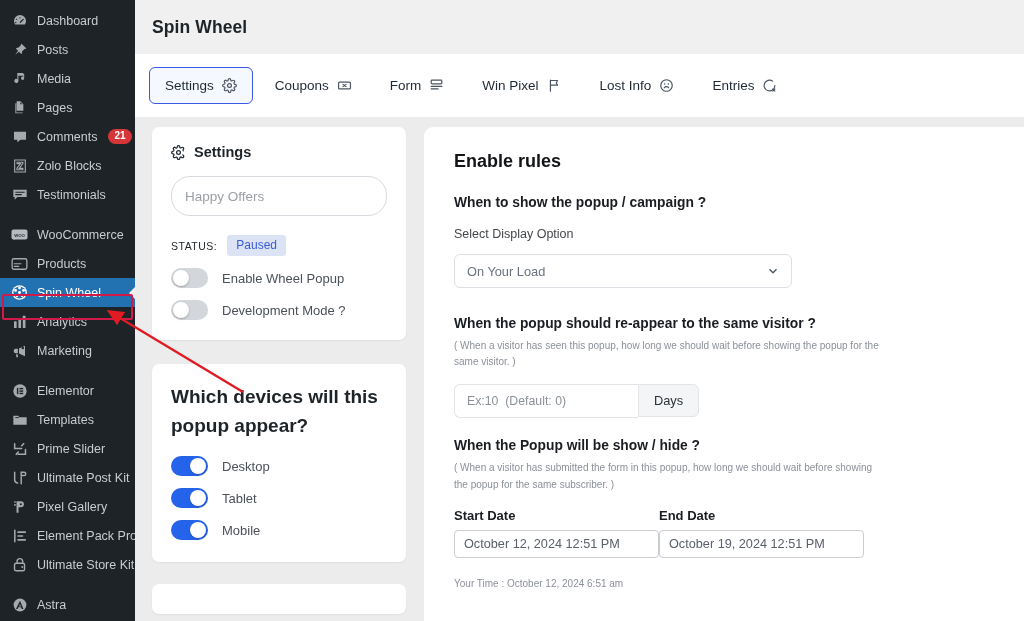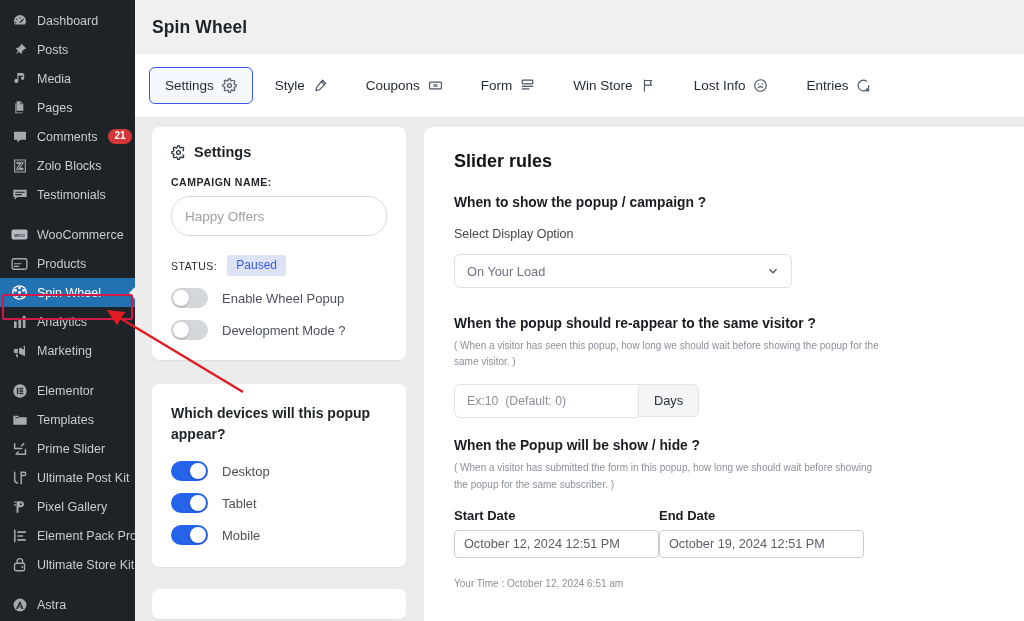--- a/index.html
+++ b/index.html
@@ -163,21 +163,21 @@
   .toggle .knob {
     position: absolute; top: 2px; left: 2px;
     width: 16px; height: 16px; border-radius: 50%;
     background: #fff;
     box-shadow: 0 1px 2px rgba(0,0,0,.25);
   }
   .toggle.on { background: #2563eb; }
   .toggle.on .knob { left: 19px; }
   .toggle-label { font-size: 13px; color: #4b5159; }
 
-  .devices-q { font-size: 14px; font-weight: 700; color: #1d2327; line-height: 1.5; margin-bottom: 16px; }
+  .devices-q { font-size: 19px; font-weight: 700; color: #1d2327; line-height: 1.5; margin-bottom: 16px; }
 
   .col-right {
     flex: 1;
     background: #fff;
     border-top-left-radius: 9px;
     padding: 24px 30px 0 30px;
     overflow: hidden;
   }
   .h-display { font-size: 18px; font-weight: 700; color: #121417; margin-bottom: 23px; }
   .q-head { font-size: 13.8px; font-weight: 700; color: #1a1d21; }
@@ -457,48 +457,39 @@
         <div class="tab active">
           <span>Settings</span>
           <span class="ticon">
             <svg width="15" height="15" viewBox="0 0 24 24" fill="none" stroke="currentColor" stroke-width="1.9" stroke-linecap="round" stroke-linejoin="round">
               <circle cx="12" cy="12" r="3.1"></circle>
               <path d="M19.4 15a1.65 1.65 0 0 0 .33 1.82l.06.06a2 2 0 1 1-2.83 2.83l-.06-.06a1.65 1.65 0 0 0-1.82-.33 1.65 1.65 0 0 0-1 1.51V21a2 2 0 1 1-4 0v-.09A1.65 1.65 0 0 0 9 19.4a1.65 1.65 0 0 0-1.82.33l-.06.06a2 2 0 1 1-2.83-2.83l.06-.06A1.65 1.65 0 0 0 4.6 15a1.65 1.65 0 0 0-1.51-1H3a2 2 0 1 1 0-4h.09A1.65 1.65 0 0 0 4.6 9a1.65 1.65 0 0 0-.33-1.82l-.06-.06a2 2 0 1 1 2.83-2.83l.06.06A1.65 1.65 0 0 0 9 4.6h.09A1.65 1.65 0 0 0 10 3.09V3a2 2 0 1 1 4 0v.09a1.65 1.65 0 0 0 1 1.51 1.65 1.65 0 0 0 1.82-.33l.06-.06a2 2 0 1 1 2.83 2.83l-.06.06A1.65 1.65 0 0 0 19.4 9v.09a1.65 1.65 0 0 0 1.51 1H21a2 2 0 1 1 0 4h-.09a1.65 1.65 0 0 0-1.51 1z"></path>
             </svg>
           </span>
         </div>
         <div class="tab">
-          <span>Style</span>
-          <span class="ticon">
-            <svg width="15" height="15" viewBox="0 0 24 24" fill="none" stroke="currentColor" stroke-width="1.9" stroke-linecap="round" stroke-linejoin="round">
-              <path d="M15.3 3.6 20.4 8.7 11 18.1a4 4 0 0 1-2 1.1l-4.4 1 1-4.4a4 4 0 0 1 1.1-2z"></path>
-              <path d="M13.2 5.7 18.3 10.8"></path>
-            </svg>
-          </span>
-        </div>
-        <div class="tab">
           <span>Coupons</span>
           <span class="ticon">
             <svg width="15" height="15" viewBox="0 0 24 24" fill="none" stroke="currentColor" stroke-width="1.9" stroke-linecap="round" stroke-linejoin="round">
               <rect x="2.5" y="6.5" width="19" height="11" rx="1.6"></rect>
               <path d="M9.6 10.4l4.8 3.2M14.4 10.4l-4.8 3.2"></path>
             </svg>
           </span>
         </div>
         <div class="tab">
           <span>Form</span>
           <span class="ticon">
             <svg width="15" height="15" viewBox="0 0 24 24" fill="none" stroke="currentColor" stroke-width="1.9" stroke-linecap="round" stroke-linejoin="round">
               <rect x="3.5" y="3.5" width="17" height="6" rx="1.4"></rect>
               <path d="M3.5 13.5h17M3.5 17.5h11"></path>
             </svg>
           </span>
         </div>
         <div class="tab">
-          <span>Win Store</span>
+          <span>Win Pixel</span>
           <span class="ticon">
             <svg width="15" height="15" viewBox="0 0 24 24" fill="none" stroke="currentColor" stroke-width="1.9" stroke-linecap="round" stroke-linejoin="round">
               <path d="M5.5 21V3.5M5.5 4h11.4l-2.1 3.7 2.1 3.8H5.5"></path>
             </svg>
           </span>
         </div>
         <div class="tab">
           <span>Lost Info</span>
           <span class="ticon">
             <svg width="15" height="15" viewBox="0 0 24 24" fill="none" stroke="currentColor" stroke-width="1.9" stroke-linecap="round" stroke-linejoin="round">
@@ -527,21 +518,20 @@
           <div class="card-head">
             <span class="chi">
               <svg width="15" height="15" viewBox="0 0 24 24" fill="none" stroke="currentColor" stroke-width="2">
                   <circle cx="12" cy="12" r="3"></circle>
                   <path d="M19.4 15a1.65 1.65 0 0 0 .33 1.82l.06.06a2 2 0 1 1-2.83 2.83l-.06-.06a1.65 1.65 0 0 0-1.82-.33 1.65 1.65 0 0 0-1 1.51V21a2 2 0 1 1-4 0v-.09A1.65 1.65 0 0 0 9 19.4a1.65 1.65 0 0 0-1.82.33l-.06.06a2 2 0 1 1-2.83-2.83l.06-.06A1.65 1.65 0 0 0 4.6 15a1.65 1.65 0 0 0-1.51-1H3a2 2 0 1 1 0-4h.09A1.65 1.65 0 0 0 4.6 9a1.65 1.65 0 0 0-.33-1.82l-.06-.06a2 2 0 1 1 2.83-2.83l.06.06A1.65 1.65 0 0 0 9 4.6a1.65 1.65 0 0 0 1-1.51V3a2 2 0 1 1 4 0v.09a1.65 1.65 0 0 0 1 1.51 1.65 1.65 0 0 0 1.82-.33l.06-.06a2 2 0 1 1 2.83 2.83l-.06.06A1.65 1.65 0 0 0 19.4 9c.14.35.39.65.71.86"></path>
                 </svg>
             </span>
             <h3>Settings</h3>
           </div>
 
-          <div class="field-label">CAMPAIGN NAME:</div>
           <input class="text-input" type="text" placeholder="Happy Offers" value="" style="">
 
           <div class="status-row">
             <span class="status-label">STATUS:</span>
             <span class="status-pill">Paused</span>
           </div>
 
           <div id="settings-toggles">
               <div class="toggle-row">
                 <div class="toggle">
@@ -579,21 +569,21 @@
                 </div>
                 <span class="toggle-label">Mobile</span>
               </div>
             </div>
         </div>
 
         <div class="card stub"></div>
       </div>
 
       <div class="col-right">
-        <div class="h-display">Slider rules</div>
+        <div class="h-display">Enable rules</div>
 
         <div class="q-head">When to show the popup / campaign ?</div>
         <div class="sublabel">Select Display Option</div>
 
         <div class="select-wrap">
           <div class="select-box">
             <span>On Your Load</span>
           </div>
           <span class="select-chev">
             <svg width="14" height="14" viewBox="0 0 24 24" fill="none" stroke="currentColor" stroke-width="2.2">

